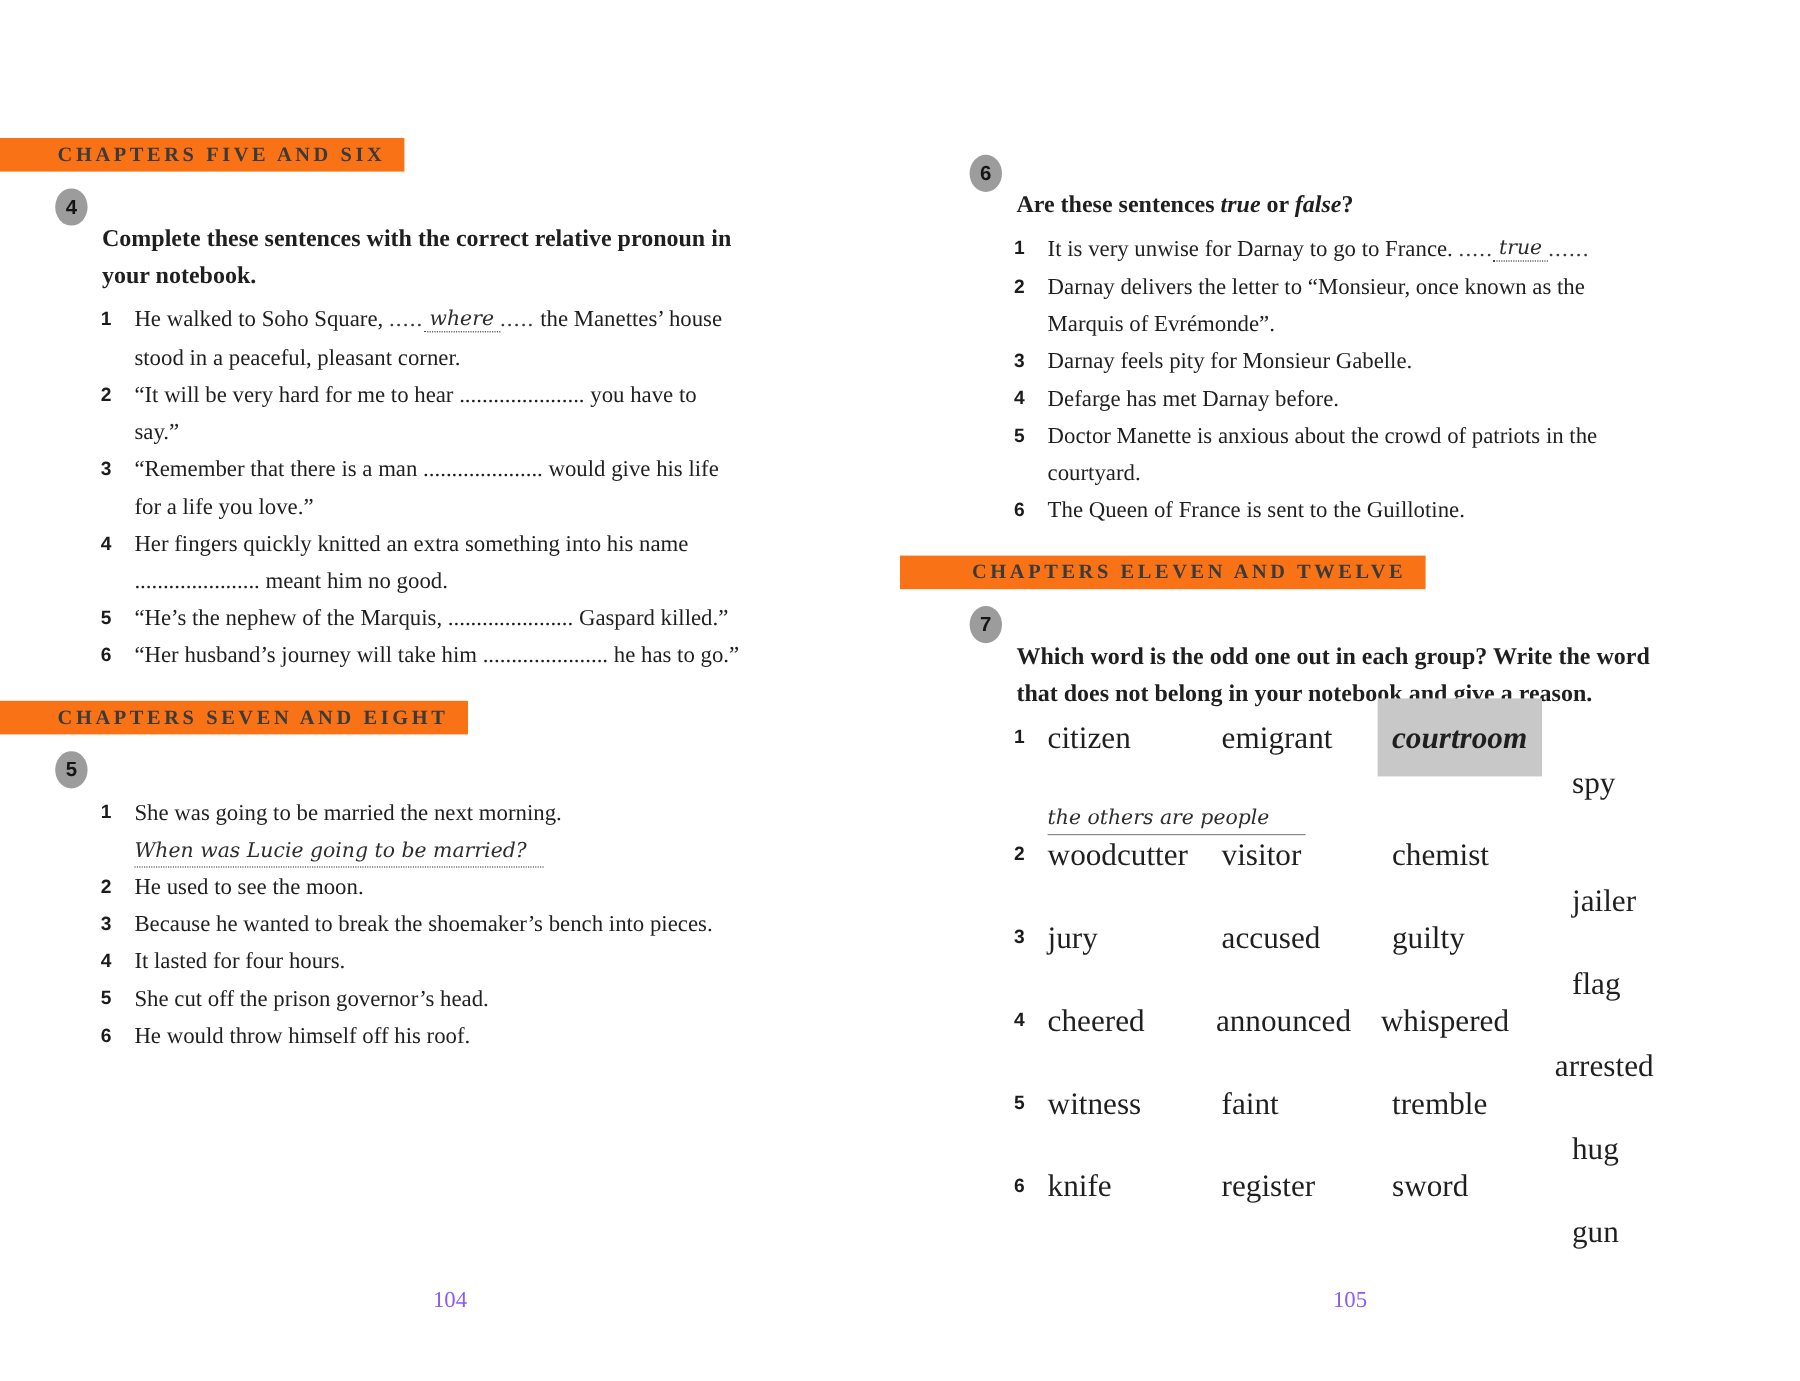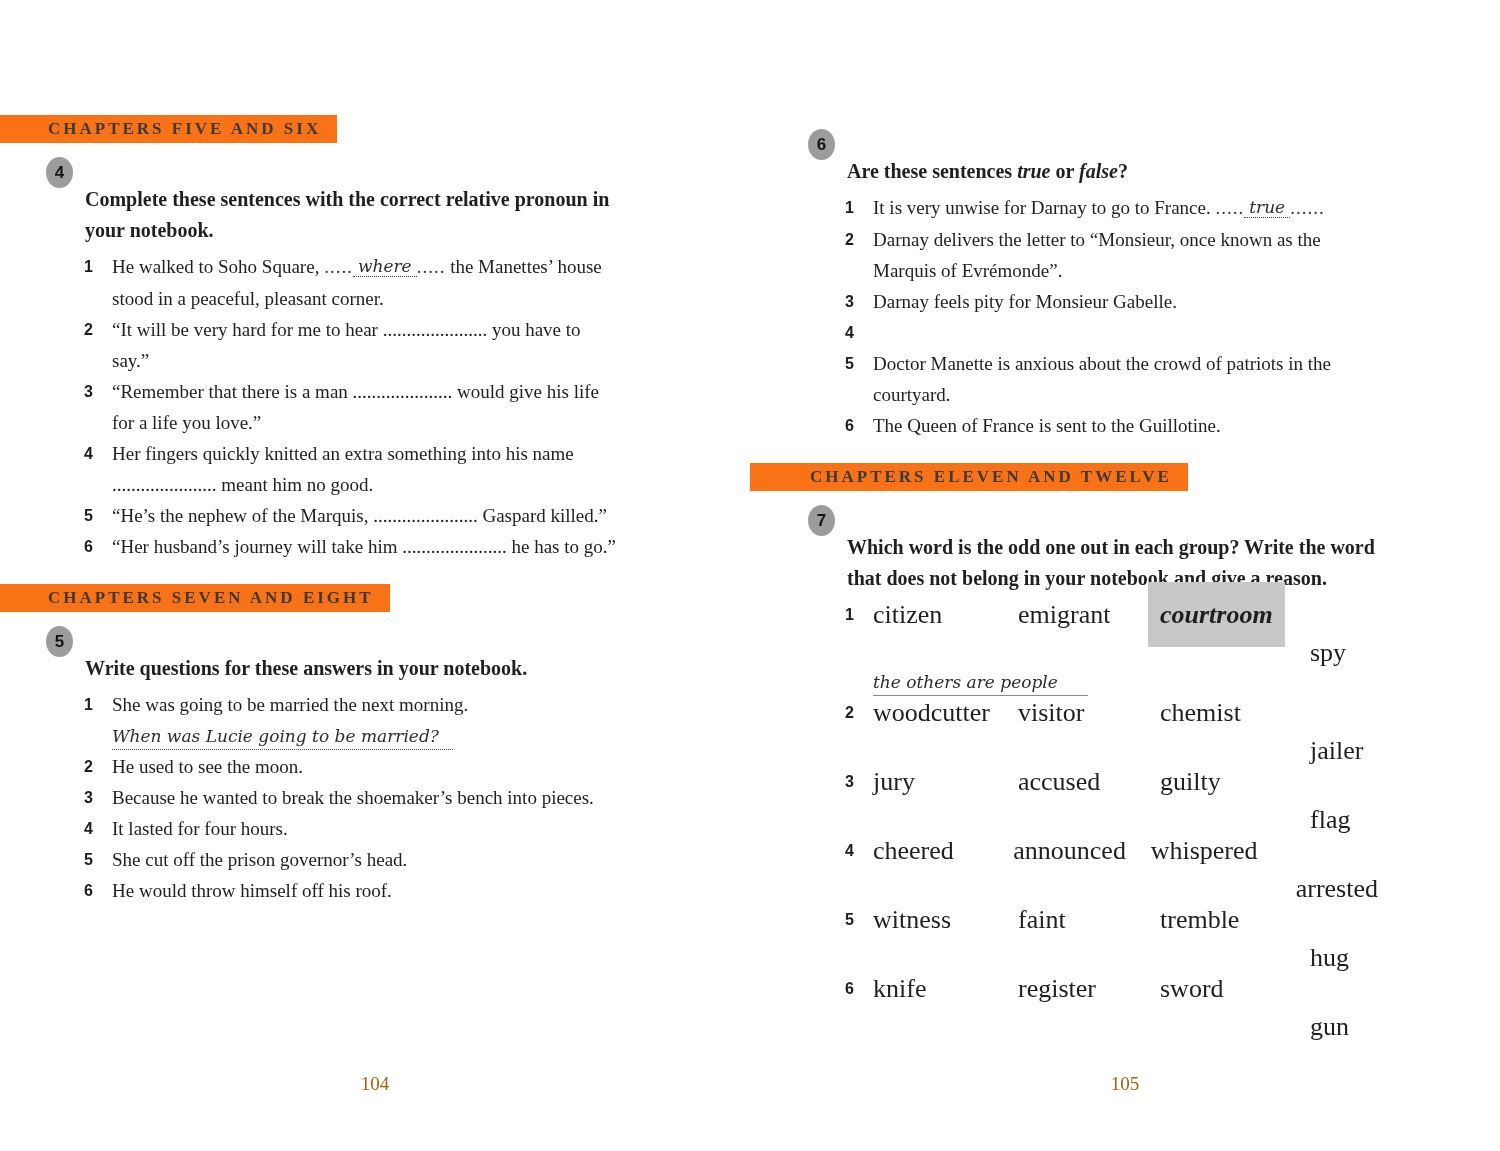--- a/index.html
+++ b/index.html
@@ -86,21 +86,21 @@
     background:#c8c8c8;
     font-weight:bold; font-style:italic;
     padding:18px 12px;
     margin-left:-12px;
   }
   .word-answer { margin-left:28px; line-height:29px; }
 
   .section-gap { margin-top:22px; }
   .page-number {
     position:absolute; bottom:56px; left:0; right:0;
-    text-align:center; font-size:19px; color:#a16207;
+    text-align:center; font-size:19px; color:#8b5cf6;
   }
 </style>
 </head>
 <body>
 
 <div class="spread">
 
   <div class="page page-left">
 
     <div class="section">
@@ -138,21 +138,20 @@
         </div>
       </div>
     </div>
 
     <div class="section section-gap">
       <div class="bar-row">
         <div class="header-bar">CHAPTERS SEVEN AND EIGHT</div>
       </div>
       <div class="ex-head">
         <div class="ex-num">5</div>
-        <div class="ex-instruction">Write questions for these answers in your notebook.</div>
       </div>
       <div class="items">
         <div class="item">
           <span class="item-num">1</span>
           <span class="item-text">
             <span>She was going to be married the next morning.</span>
             <span class="answer-block"><span class="hw answer-underline">When was Lucie going to be married?</span></span>
           </span>
         </div>
         <div class="item">
@@ -196,20 +195,21 @@
         <div class="item">
           <span class="item-num">2</span>
           <span class="item-text">Darnay delivers the letter to “Monsieur, once known as the Marquis of Evrémonde”.</span>
         </div>
         <div class="item">
           <span class="item-num">3</span>
           <span class="item-text">Darnay feels pity for Monsieur Gabelle.</span>
         </div>
         <div class="item">
           <span class="item-num">4</span>
+          <span class="item-text">Defarge has met Darnay before.</span>
         </div>
         <div class="item">
           <span class="item-num">5</span>
           <span class="item-text">Doctor Manette is anxious about the crowd of patriots in the courtyard.</span>
         </div>
         <div class="item">
           <span class="item-num">6</span>
           <span class="item-text">The Queen of France is sent to the Guillotine.</span>
         </div>
       </div>

